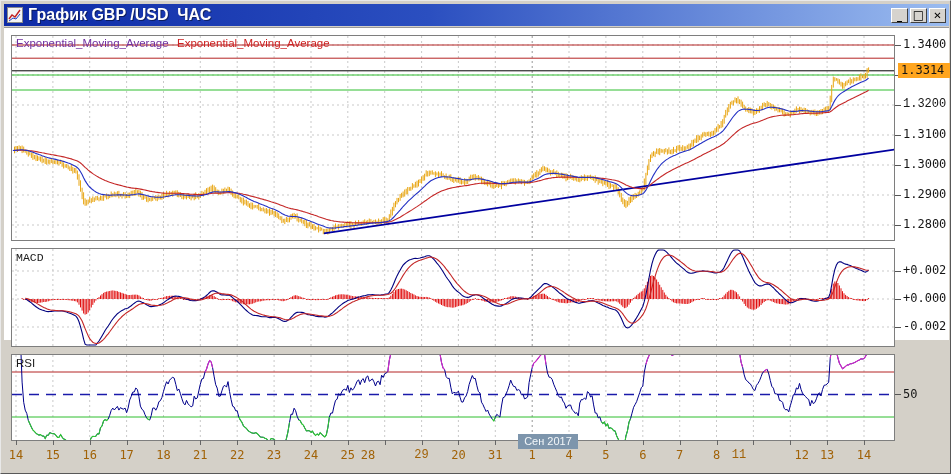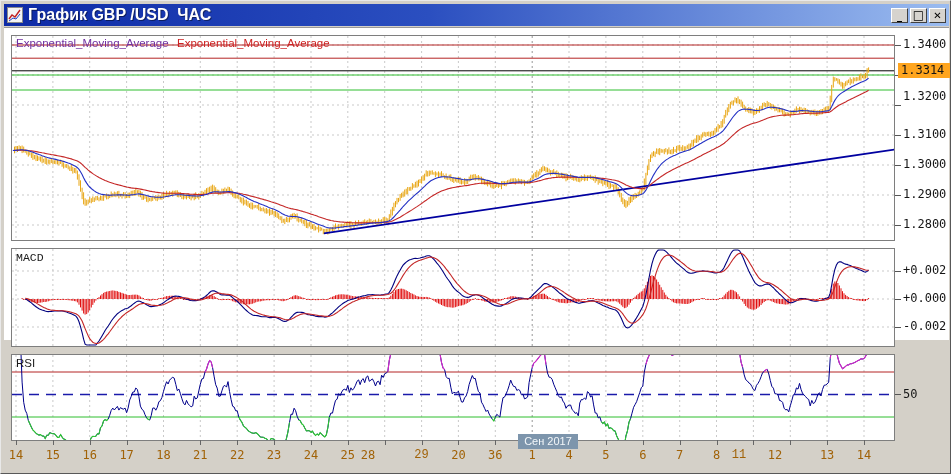--- a/index.html
+++ b/index.html
@@ -176,21 +176,21 @@
     <div class="legend" id="legend1">Exponential_Moving_Average</div>
     <div class="legend" id="legend2">Exponential_Moving_Average</div>
     <div class="pane-label" id="lbl-macd">MACD</div>
     <div class="pane-label" id="lbl-rsi">RSI</div>
     <div class="price-tag" id="price-tag" style="top: 34.8px;">1.3314</div>
   <div class="ytick" style="top: 16.5px;"></div>
       <div class="ylab" style="top: 9px; text-align: right;">1.3400</div>
       <div class="ytick" style="top: 46.5px;"></div>
       <div class="ylab" style="top: 39px;">1.3300</div>
       <div class="ytick" style="top: 76.5px;"></div>
-      <div class="ylab" style="top: 61px;">1.3200</div>
+      <div class="ylab" style="top: 69px; font-family: Liberation Mono, monospace;">1.3200</div>
       <div class="ytick" style="top: 106.5px;"></div>
       <div class="ylab" style="top: 99px;">1.3100</div>
       <div class="ytick" style="top: 136.5px;"></div>
       <div class="ylab" style="top: 129px;">1.3000</div>
       <div class="ytick" style="top: 166.5px;"></div>
       <div class="ylab" style="top: 159px;">1.2900</div>
       <div class="ytick" style="top: 196.5px;"></div>
       <div class="ylab" style="top: 189px;">1.2800</div>
       <div class="ytick" style="top: 242.5px;"></div>
       <div class="ylab" style="top: 235px;">+0.002</div>
@@ -220,37 +220,37 @@
       <div class="xlab" style="left: 289.96px;">24</div>
       <div class="xtick" style="left: 343.83px;"></div>
       <div class="xlab" style="left: 326.83px;">25</div>
       <div class="xtick" style="left: 380.7px;"></div>
       <div class="xlab" style="left: 347px;">28</div>
       <div class="xtick" style="left: 417.57px;"></div>
       <div class="xlab" style="left: 400.57px; font-family: Liberation Mono, monospace;">29</div>
       <div class="xtick" style="left: 454.44px;"></div>
       <div class="xlab" style="left: 437.44px;">20</div>
       <div class="xtick" style="left: 491.31px;"></div>
-      <div class="xlab" style="left: 474.31px;">36</div>
+      <div class="xlab" style="left: 474.31px;">31</div>
       <div class="xtick" style="left: 528.18px;"></div>
       <div class="xlab" style="left: 511.18px;">1</div>
       <div class="xtick" style="left: 565.05px;"></div>
       <div class="xlab" style="left: 548.05px;">4</div>
       <div class="xtick" style="left: 601.92px;"></div>
       <div class="xlab" style="left: 584.92px;">5</div>
       <div class="xtick" style="left: 638.79px;"></div>
       <div class="xlab" style="left: 621.79px;">6</div>
       <div class="xtick" style="left: 675.66px;"></div>
       <div class="xlab" style="left: 658.66px;">7</div>
       <div class="xtick" style="left: 712.53px;"></div>
       <div class="xlab" style="left: 695.53px;">8</div>
       <div class="xtick" style="left: 749.4px;"></div>
       <div class="xlab" style="left: 718px; font-family: Liberation Mono, monospace;">11</div>
       <div class="xtick" style="left: 786.27px;"></div>
-      <div class="xlab" style="left: 754px;">12</div>
+      <div class="xlab" style="left: 771px; text-align: right;">12</div>
       <div class="xtick" style="left: 823.14px;"></div>
       <div class="xlab" style="left: 806.14px;">13</div>
       <div class="xtick" style="left: 860.01px;"></div>
       <div class="xlab" style="left: 843.01px;">14</div>
       <div class="month-tag" style="left: 7px; margin-top: 44px;">Авг 2017</div>
       <div class="month-tag" style="left: 514.18px;">Сен 2017</div>
     </div>
 </div>
 
 </body></html>

